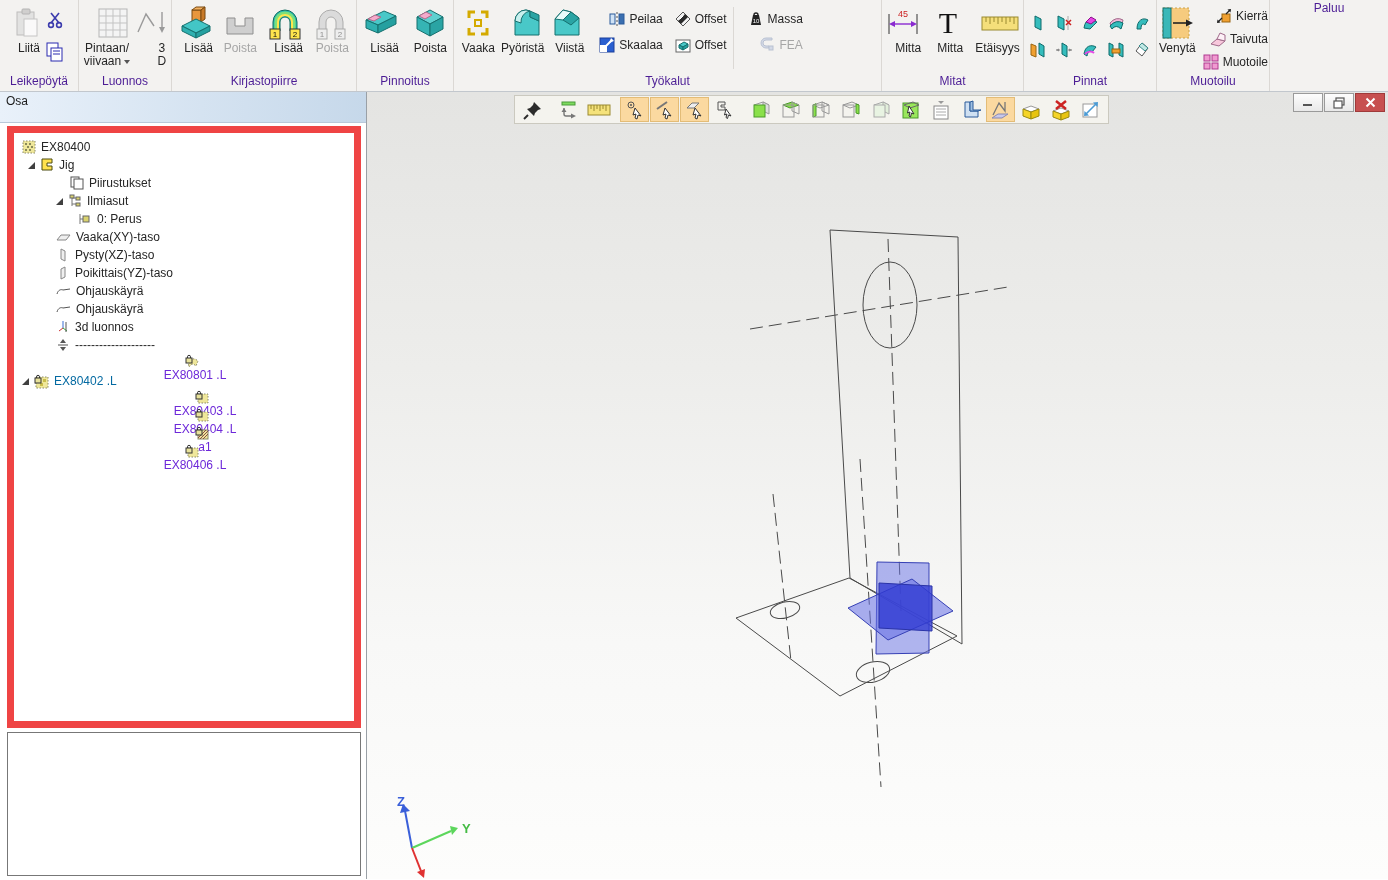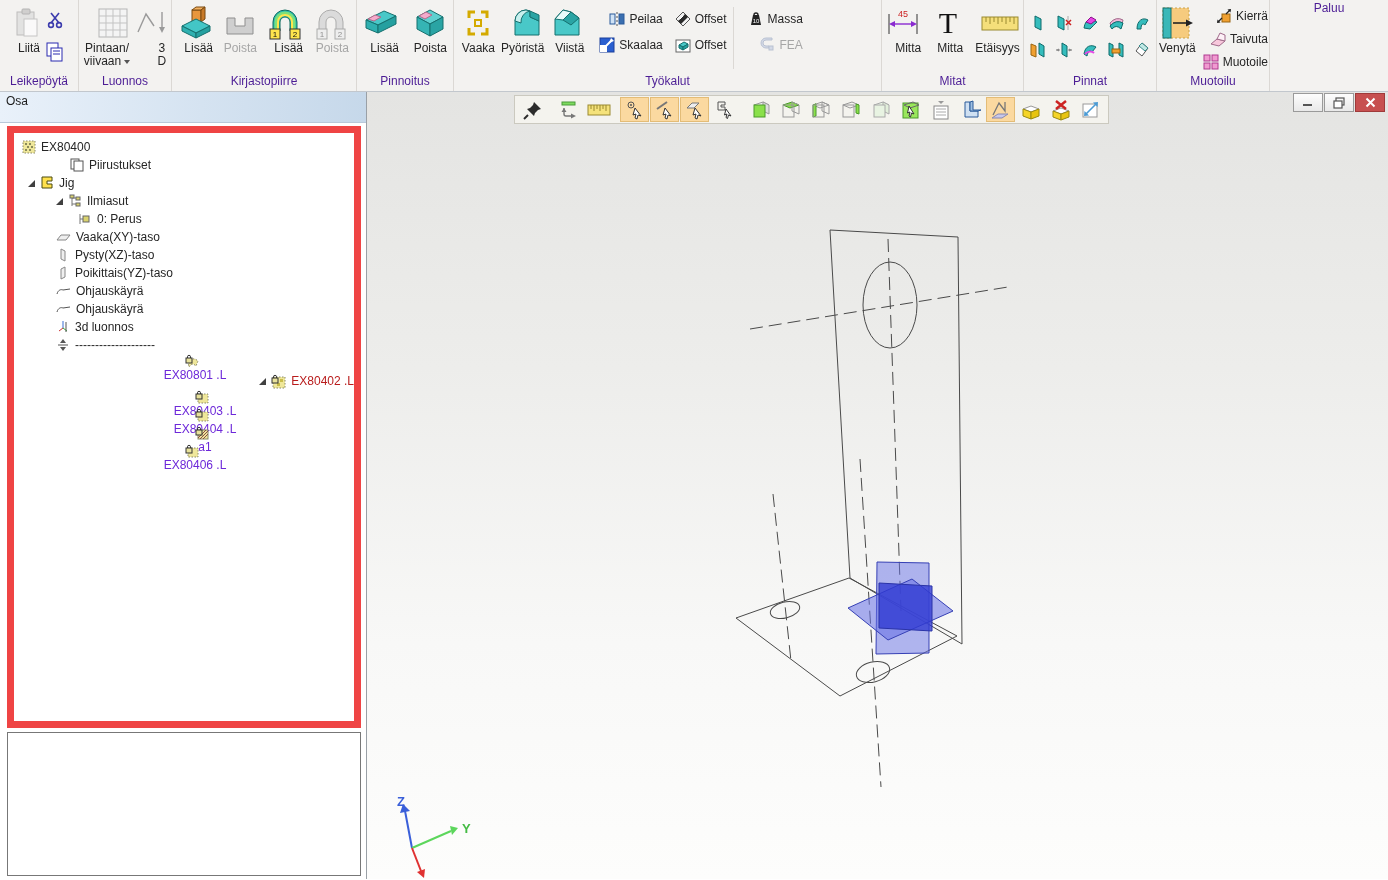--- a/index.html
+++ b/index.html
@@ -32,21 +32,21 @@
      border-bottom:1px solid #b9c8d9; padding:2px 6px; color:#1d1d1d; }
   #tree-box { position:absolute; left:7px; right:5px; top:26px; bottom:151px;
      border:7px solid #ef4444; background:#fff; overflow:hidden; padding-top:5px;margin-top:8px; }
   #bottom-box { position:absolute; left:7px; right:5px; bottom:3px; height:144px;
      border:1px solid #777; background:#fff; }
   .trow { height:18px; display:flex; align-items:center; white-space:nowrap; }
   .trow svg { flex:0 0 auto; margin-right:5px; }
   .exp { width:0; height:0; border-bottom:7px solid #404040; border-left:7px solid transparent;
          margin-right:5px; flex:0 0 auto; }
   .muted { color:#6d28d9;flex-direction:column; }
-  .muted2 { color:#b91c1c;justify-content:flex-end; }
+  .muted2 { color:#0369a1; }
 
   
   #viewport { flex:1; position:relative; border-left:1px solid #9aa0a6;
      background:linear-gradient(180deg,#e4e4e2 0%,#ededeb 35%,#f8f8f7 70%,#fdfdfc 100%); }
   #vtoolbar { position:absolute; left:147px; top:3px; height:29px; display:flex; align-items:center;
      gap:1px; background:#f4f3ee; border:1px solid #cbc9bf; padding:1px 3px; }
   .vbtn { width:29px; height:25px; display:flex; align-items:center; justify-content:center; border:1px solid transparent; }
   .vbtn.sel { background:#fbd9a0; border-color:#e3bc77; }
   .vgap { width:5px; }
   #wincontrols { position:absolute; right:3px; top:1px; display:flex; gap:1px; }
@@ -486,34 +486,34 @@
               <rect x="7" y="3" width="2" height="2"></rect>
               <rect x="5" y="6" width="2" height="2"></rect>
               <rect x="9" y="6" width="2" height="2"></rect>
               <rect x="3" y="9" width="2" height="2"></rect>
               <rect x="7" y="9" width="2" height="2"></rect>
             </g>
           </svg>
         <span>EX80400</span>
       </div>
 
+      <div class="trow" style="padding-left:14px">
+        <span class="exp"></span>
+        <svg width="14" height="14" viewBox="0 0 14 14">
+            <path d="M2 1 h10 v4 h-5 v3 h5 v4 H2 z" fill="#ffe14d" stroke="#4a4a10"></path>
+          </svg>
+        <span>Jig</span>
+      </div>
+
       <div class="trow" style="padding-left:56px">
         <svg width="14" height="14" viewBox="0 0 14 14">
             <rect x="1" y="1" width="8" height="10" fill="#fff" stroke="#555"></rect>
             <rect x="4" y="3" width="9" height="10" fill="#fff" stroke="#555"></rect>
           </svg>
         <span>Piirustukset</span>
-      </div>
-
-      <div class="trow" style="padding-left:14px">
-        <span class="exp"></span>
-        <svg width="14" height="14" viewBox="0 0 14 14">
-            <path d="M2 1 h10 v4 h-5 v3 h5 v4 H2 z" fill="#ffe14d" stroke="#4a4a10"></path>
-          </svg>
-        <span>Jig</span>
       </div>
 
       <div class="trow" style="padding-left:42px">
         <span class="exp"></span>
         <svg width="14" height="14" viewBox="0 0 14 14">
             <line x1="4" y1="2" x2="4" y2="12" stroke="#777"></line>
             <line x1="4" y1="4" x2="9" y2="4" stroke="#777"></line>
             <line x1="4" y1="10" x2="9" y2="10" stroke="#777"></line>
             <rect x="2" y="1" width="4" height="3" fill="#d9d26e" stroke="#666"></rect>
             <rect x="8" y="3" width="4" height="3" fill="#d9d26e" stroke="#666"></rect>

